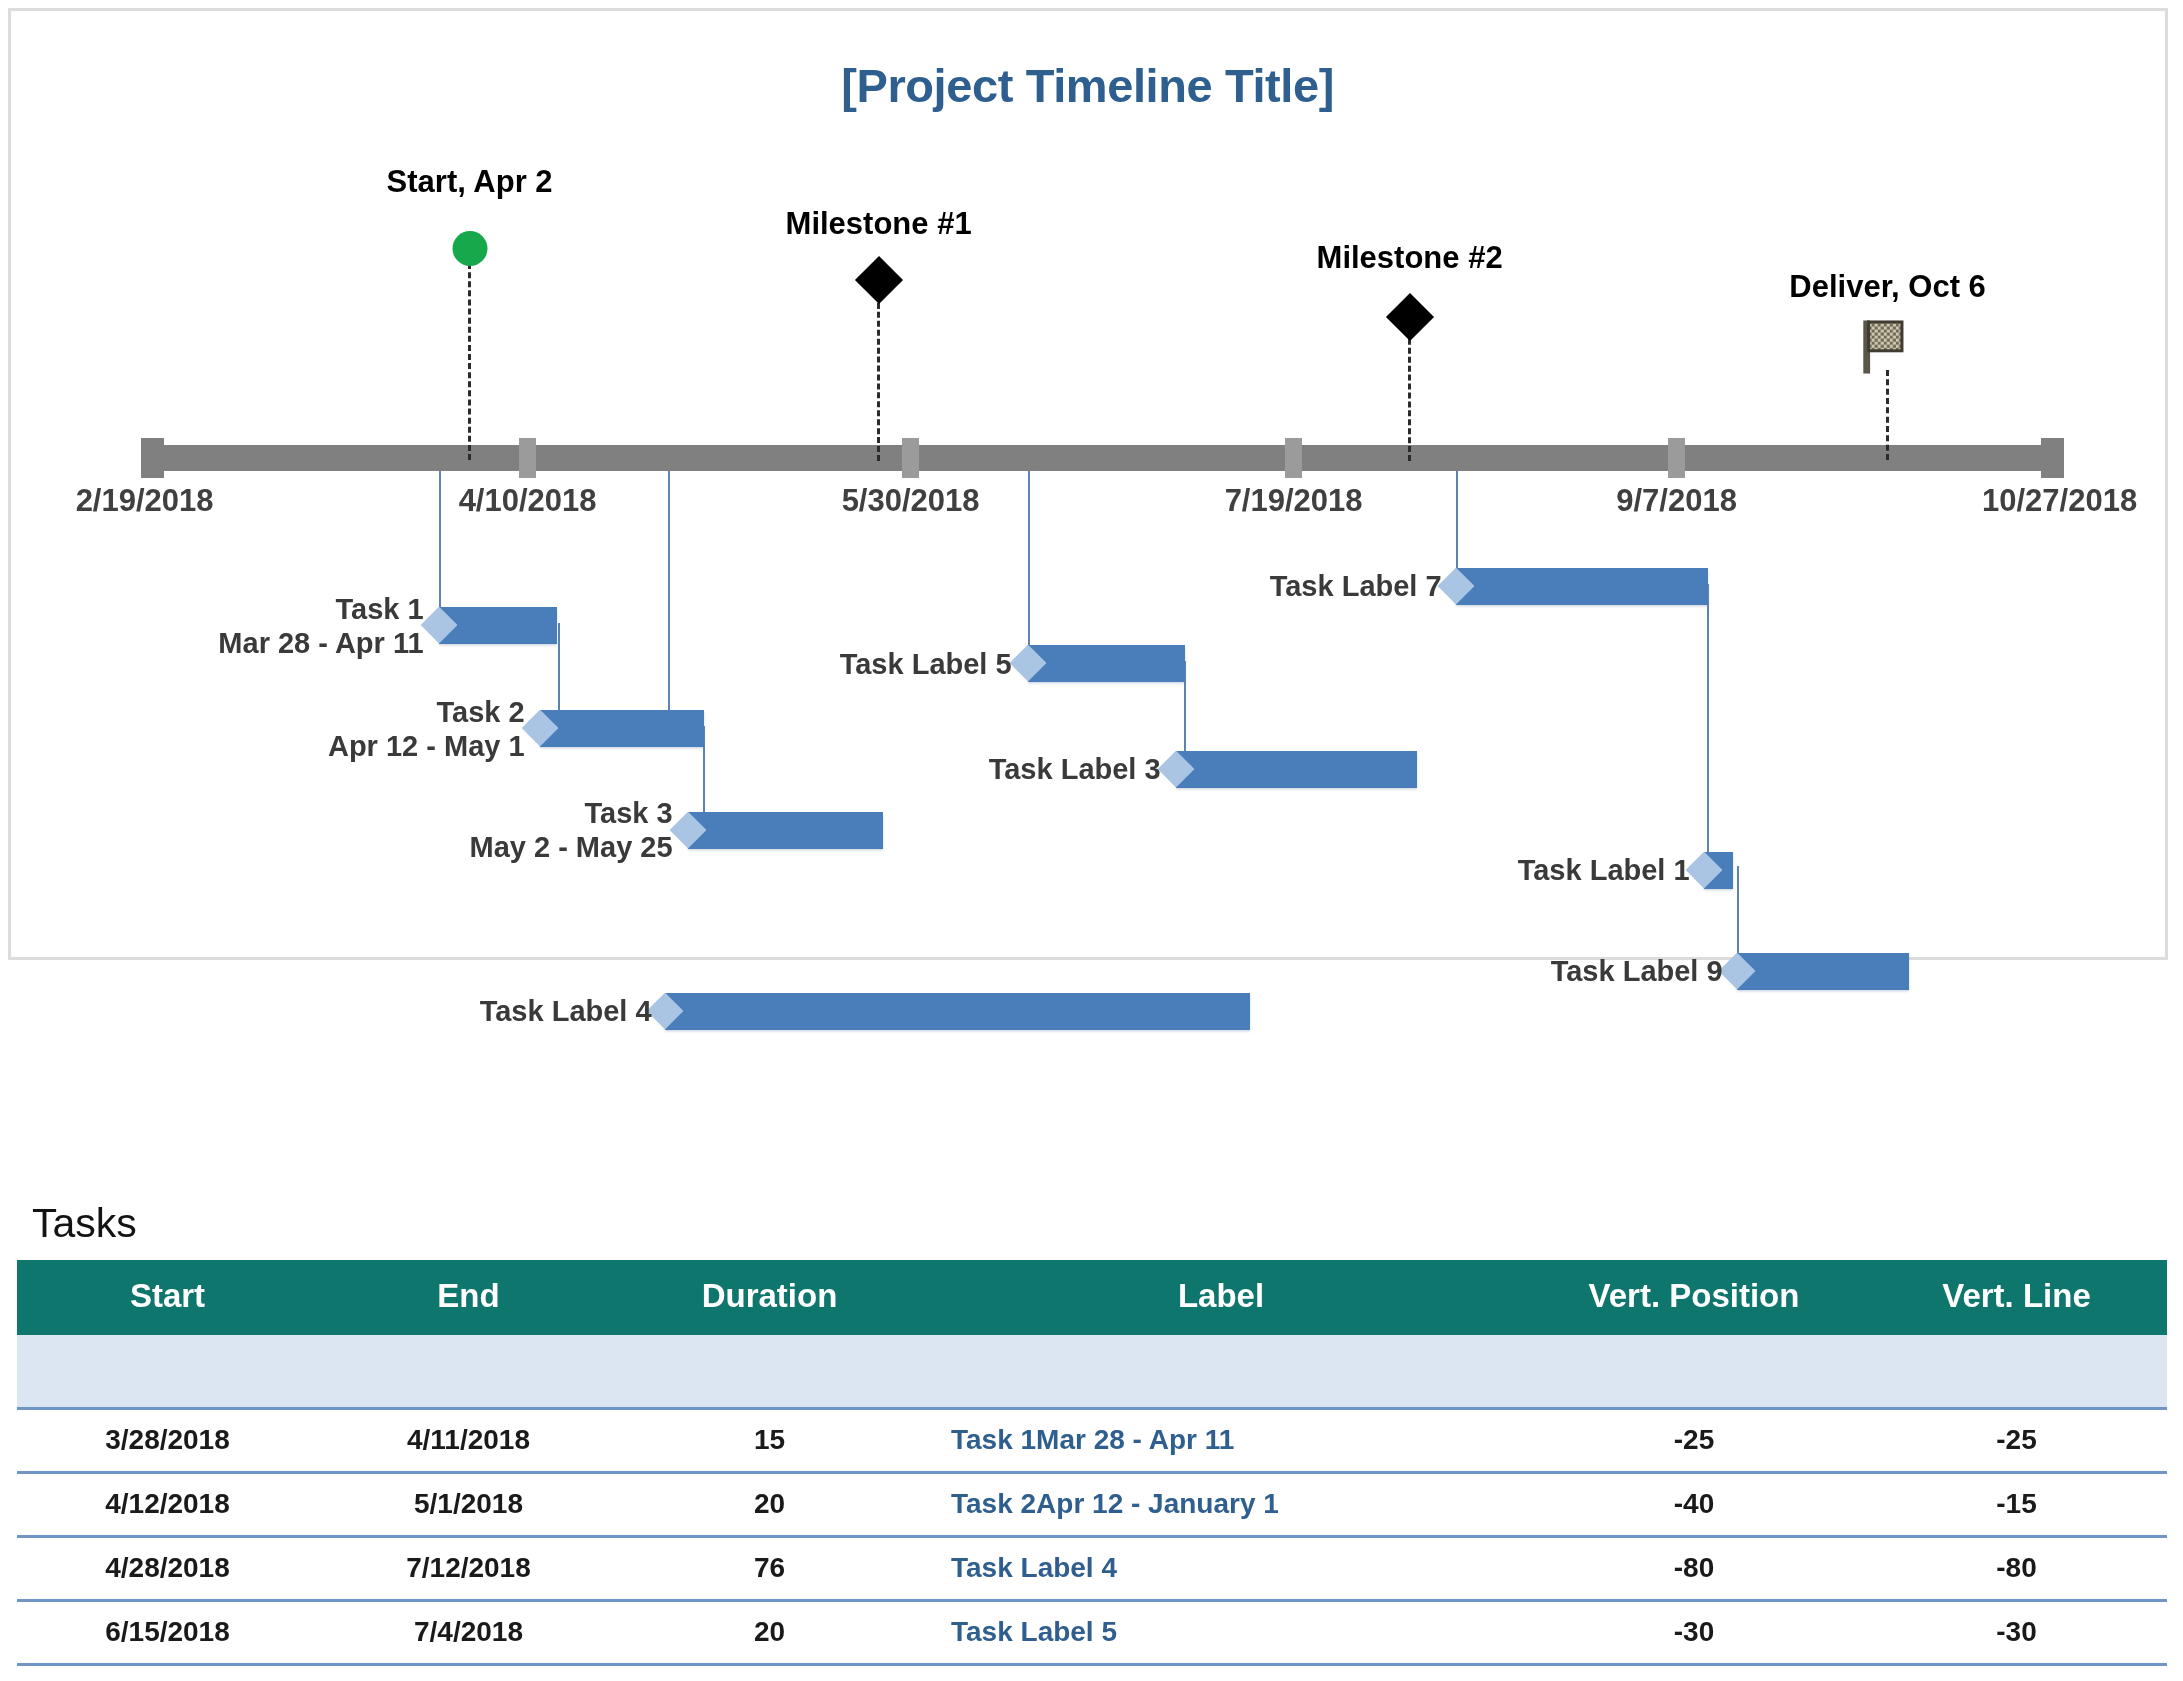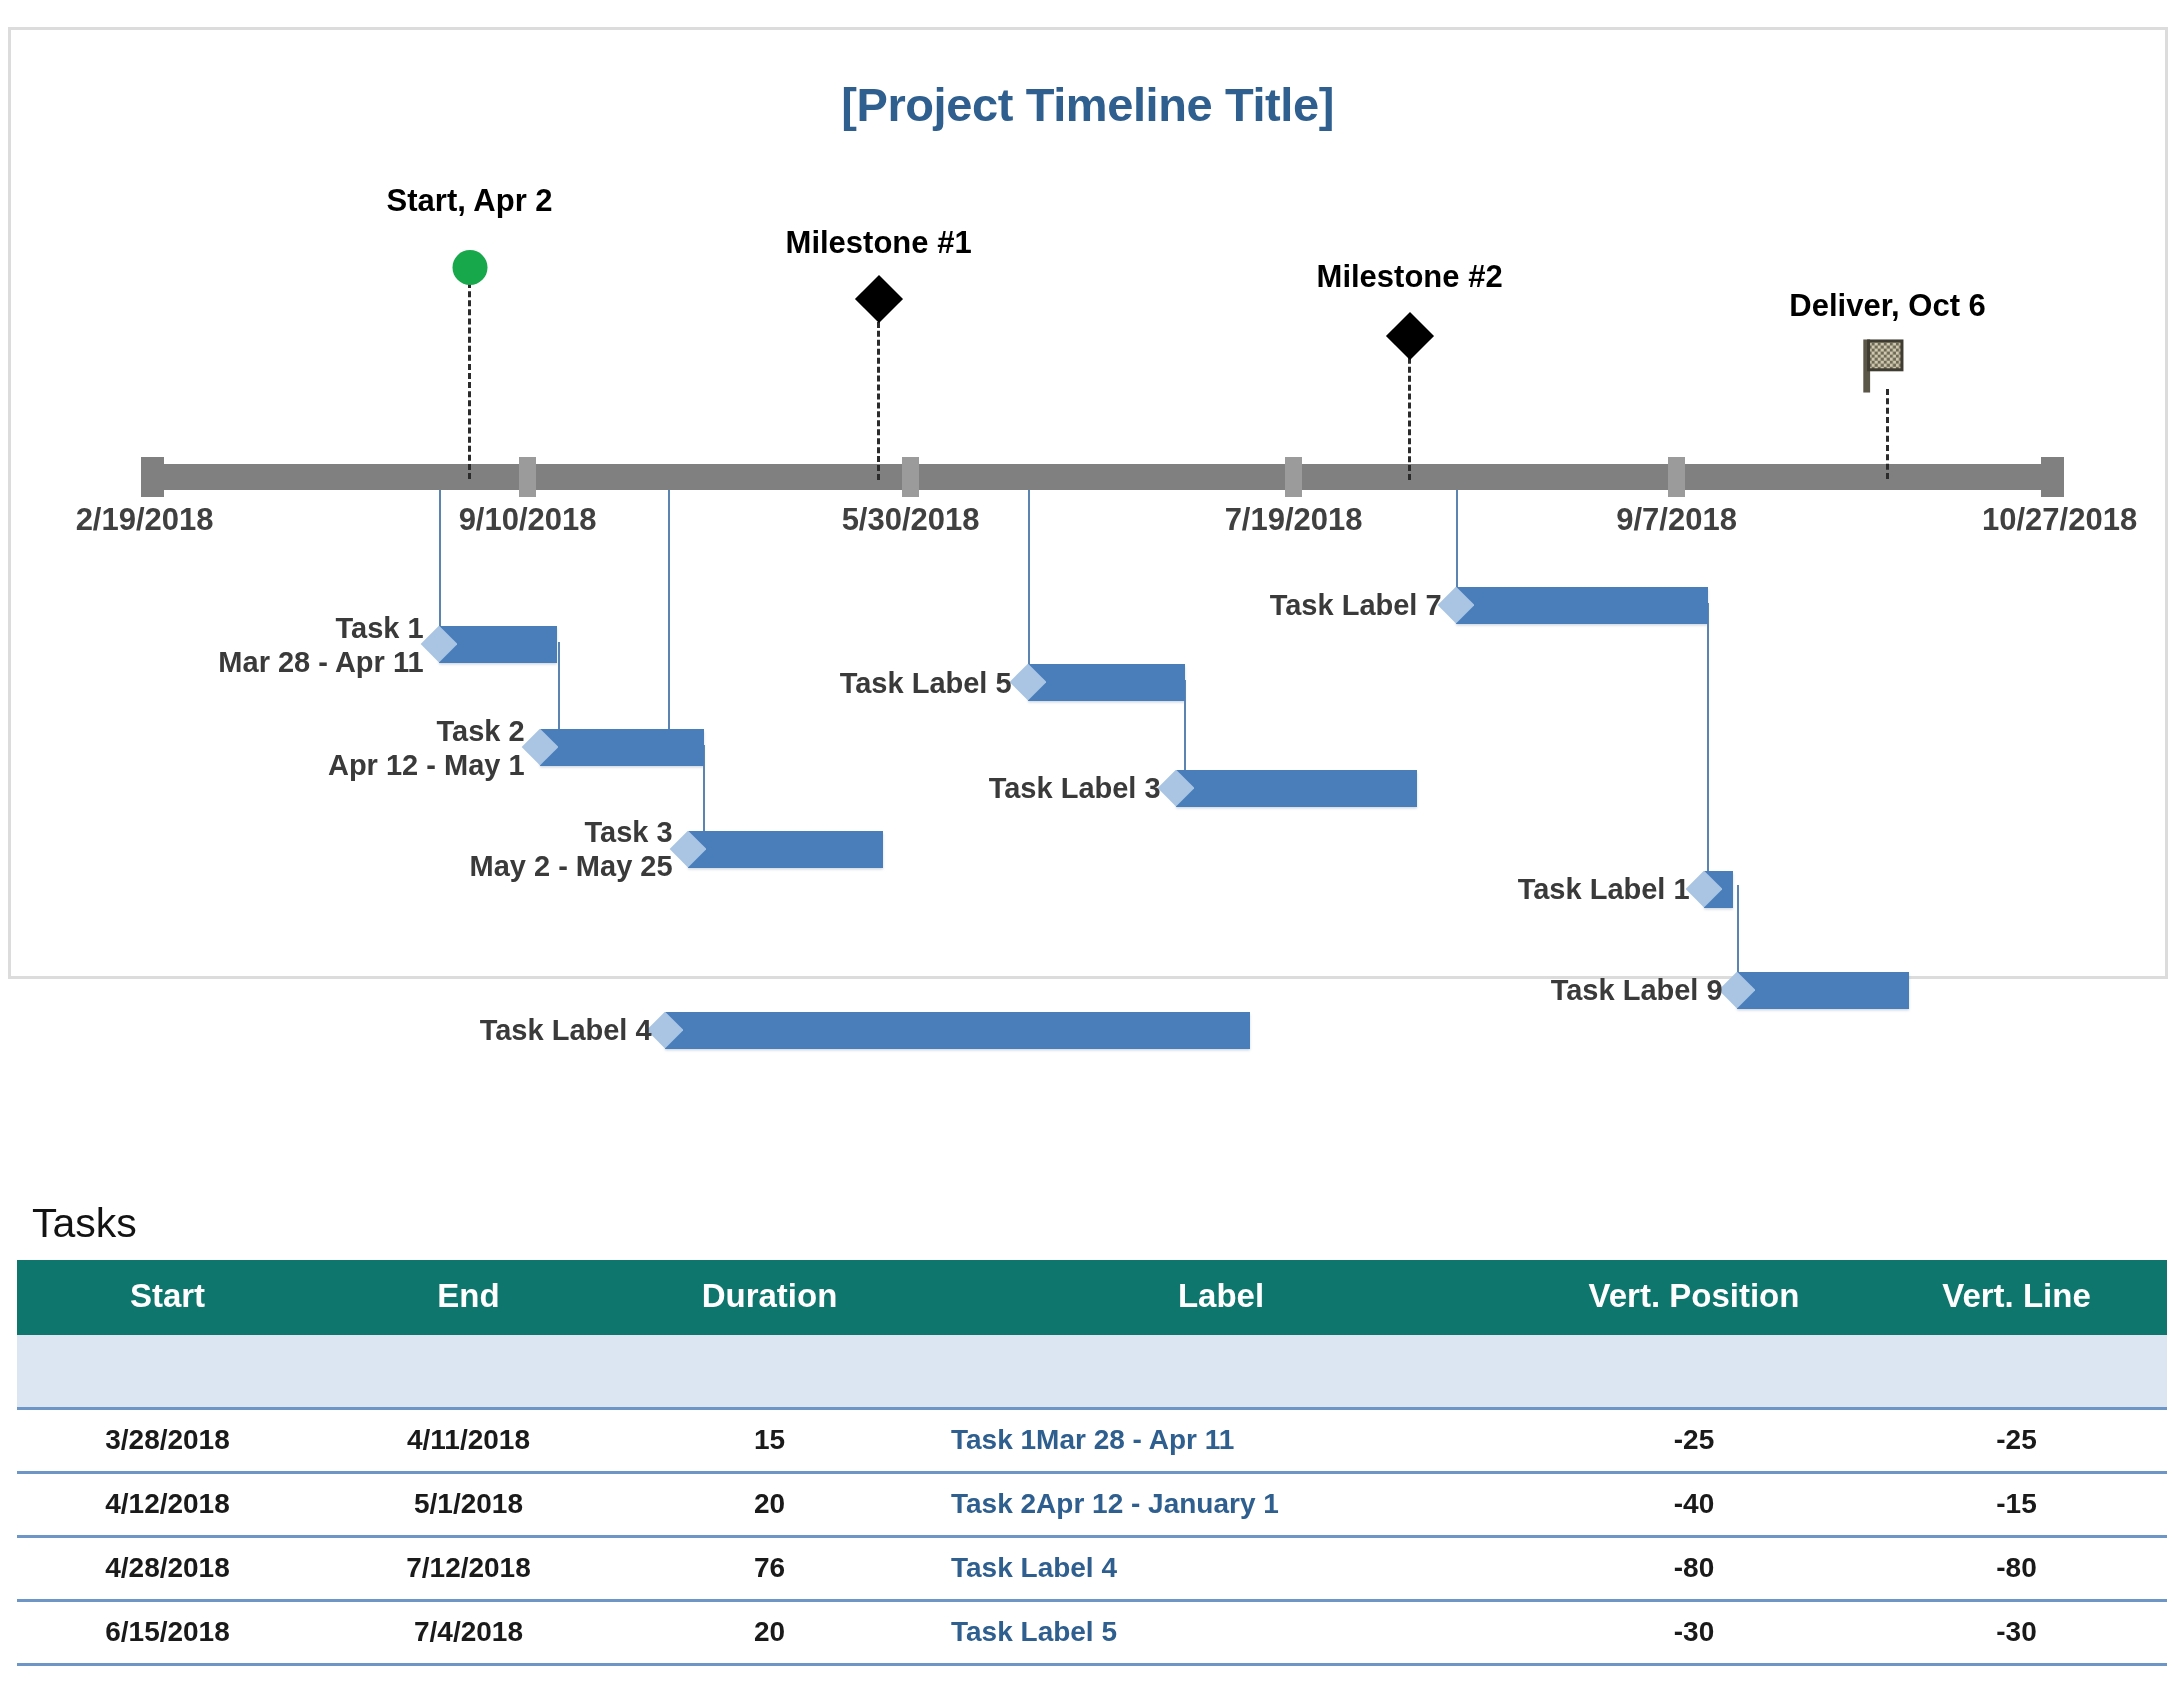--- a/index.html
+++ b/index.html
@@ -1,21 +1,21 @@
 <!DOCTYPE html>
 <html style="font-size:12.2px"><head>
 <meta charset="utf-8">
 <style>
   html,body{margin:0;padding:0;background:#ffffff;}
   body{width:2183px;height:1682px;font-family:"Liberation Sans",sans-serif;position:relative;overflow:hidden;}
 
   
   #chart-frame{
     position:absolute;left:7.6px;top:7.6px;width:2160px;height:952px;
-    background:#ffffff;border:3.8px solid #dcdcdc;box-sizing:border-box;margin-top:19px;
+    background:#ffffff;border:3.8px solid #dcdcdc;box-sizing:border-box;
   }
 
   #chart-title{
     position:absolute;left:0;top:47px;width:100%;text-align:center;
     font-size:47px;font-weight:bold;color:#2E5F8F;letter-spacing:-0.4px;
   }
 
   
   #axis-bar{
     position:absolute;left:134px;top:434px;width:1915px;height:26px;
@@ -124,21 +124,21 @@
   <div id="axis-extras">
       <div class="axis-cap" style="left: 130px;"></div>
       <div class="axis-cap" style="left: 2030px;"></div>
       <div class="axis-tick" style="left: 508px;"></div>
       <div class="axis-tick" style="left: 891px;"></div>
       <div class="axis-tick" style="left: 1274px;"></div>
       <div class="axis-tick" style="left: 1657px;"></div>
     </div>
   <div id="axis-dates">
       <div class="axis-date" style="left: 134px;">2/19/2018</div>
-      <div class="axis-date" style="left: 517px;">9/10/2018</div>
+      <div class="axis-date" style="left: 517px;">4/10/2018</div>
       <div class="axis-date" style="left: 900px;">5/30/2018</div>
       <div class="axis-date" style="left: 1283px;">7/19/2018</div>
       <div class="axis-date" style="left: 1666px;">9/7/2018</div>
       <div class="axis-date" style="left: 2049px;">10/27/2018</div>
     </div>
 
   <div id="marker-layer">
       <div class="mk-label" style="left: 459px; top: 153px;">Start, Apr 2</div>
       <div class="mk-stem" style="left: 457px; top: 243px; height: 206px;"></div>
       <div class="mk-circle" style="left: 459px; top: 220px;"></div>

